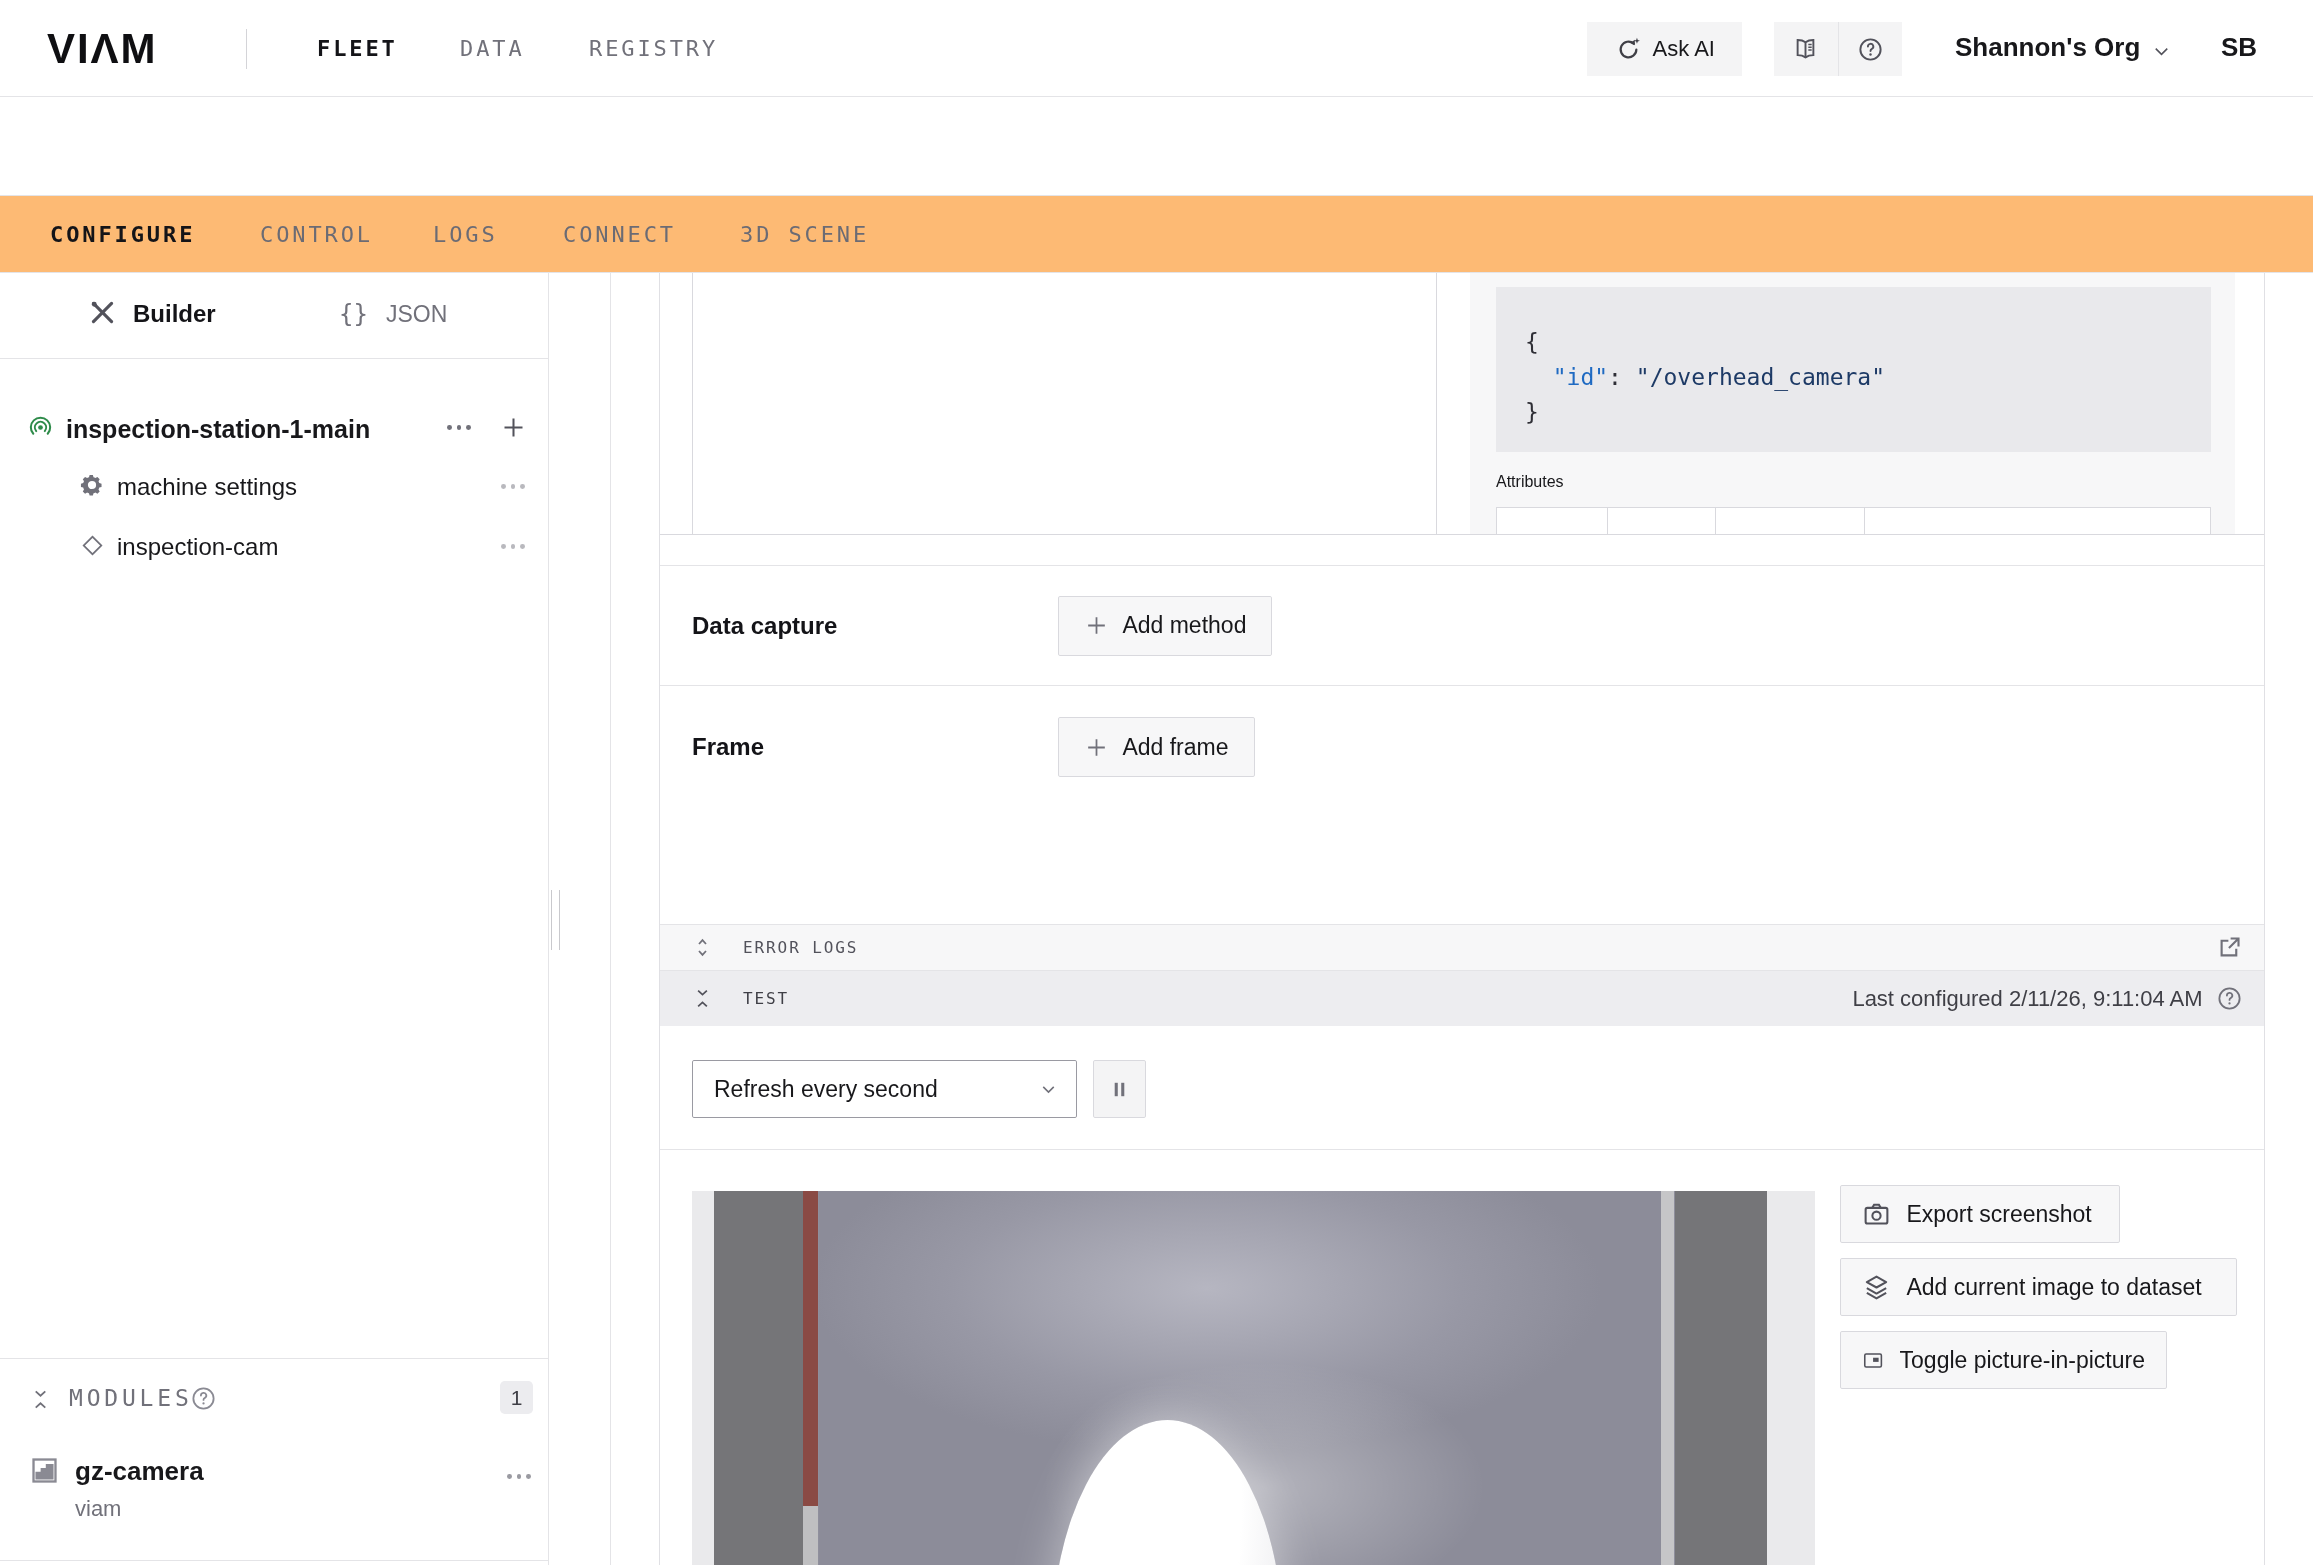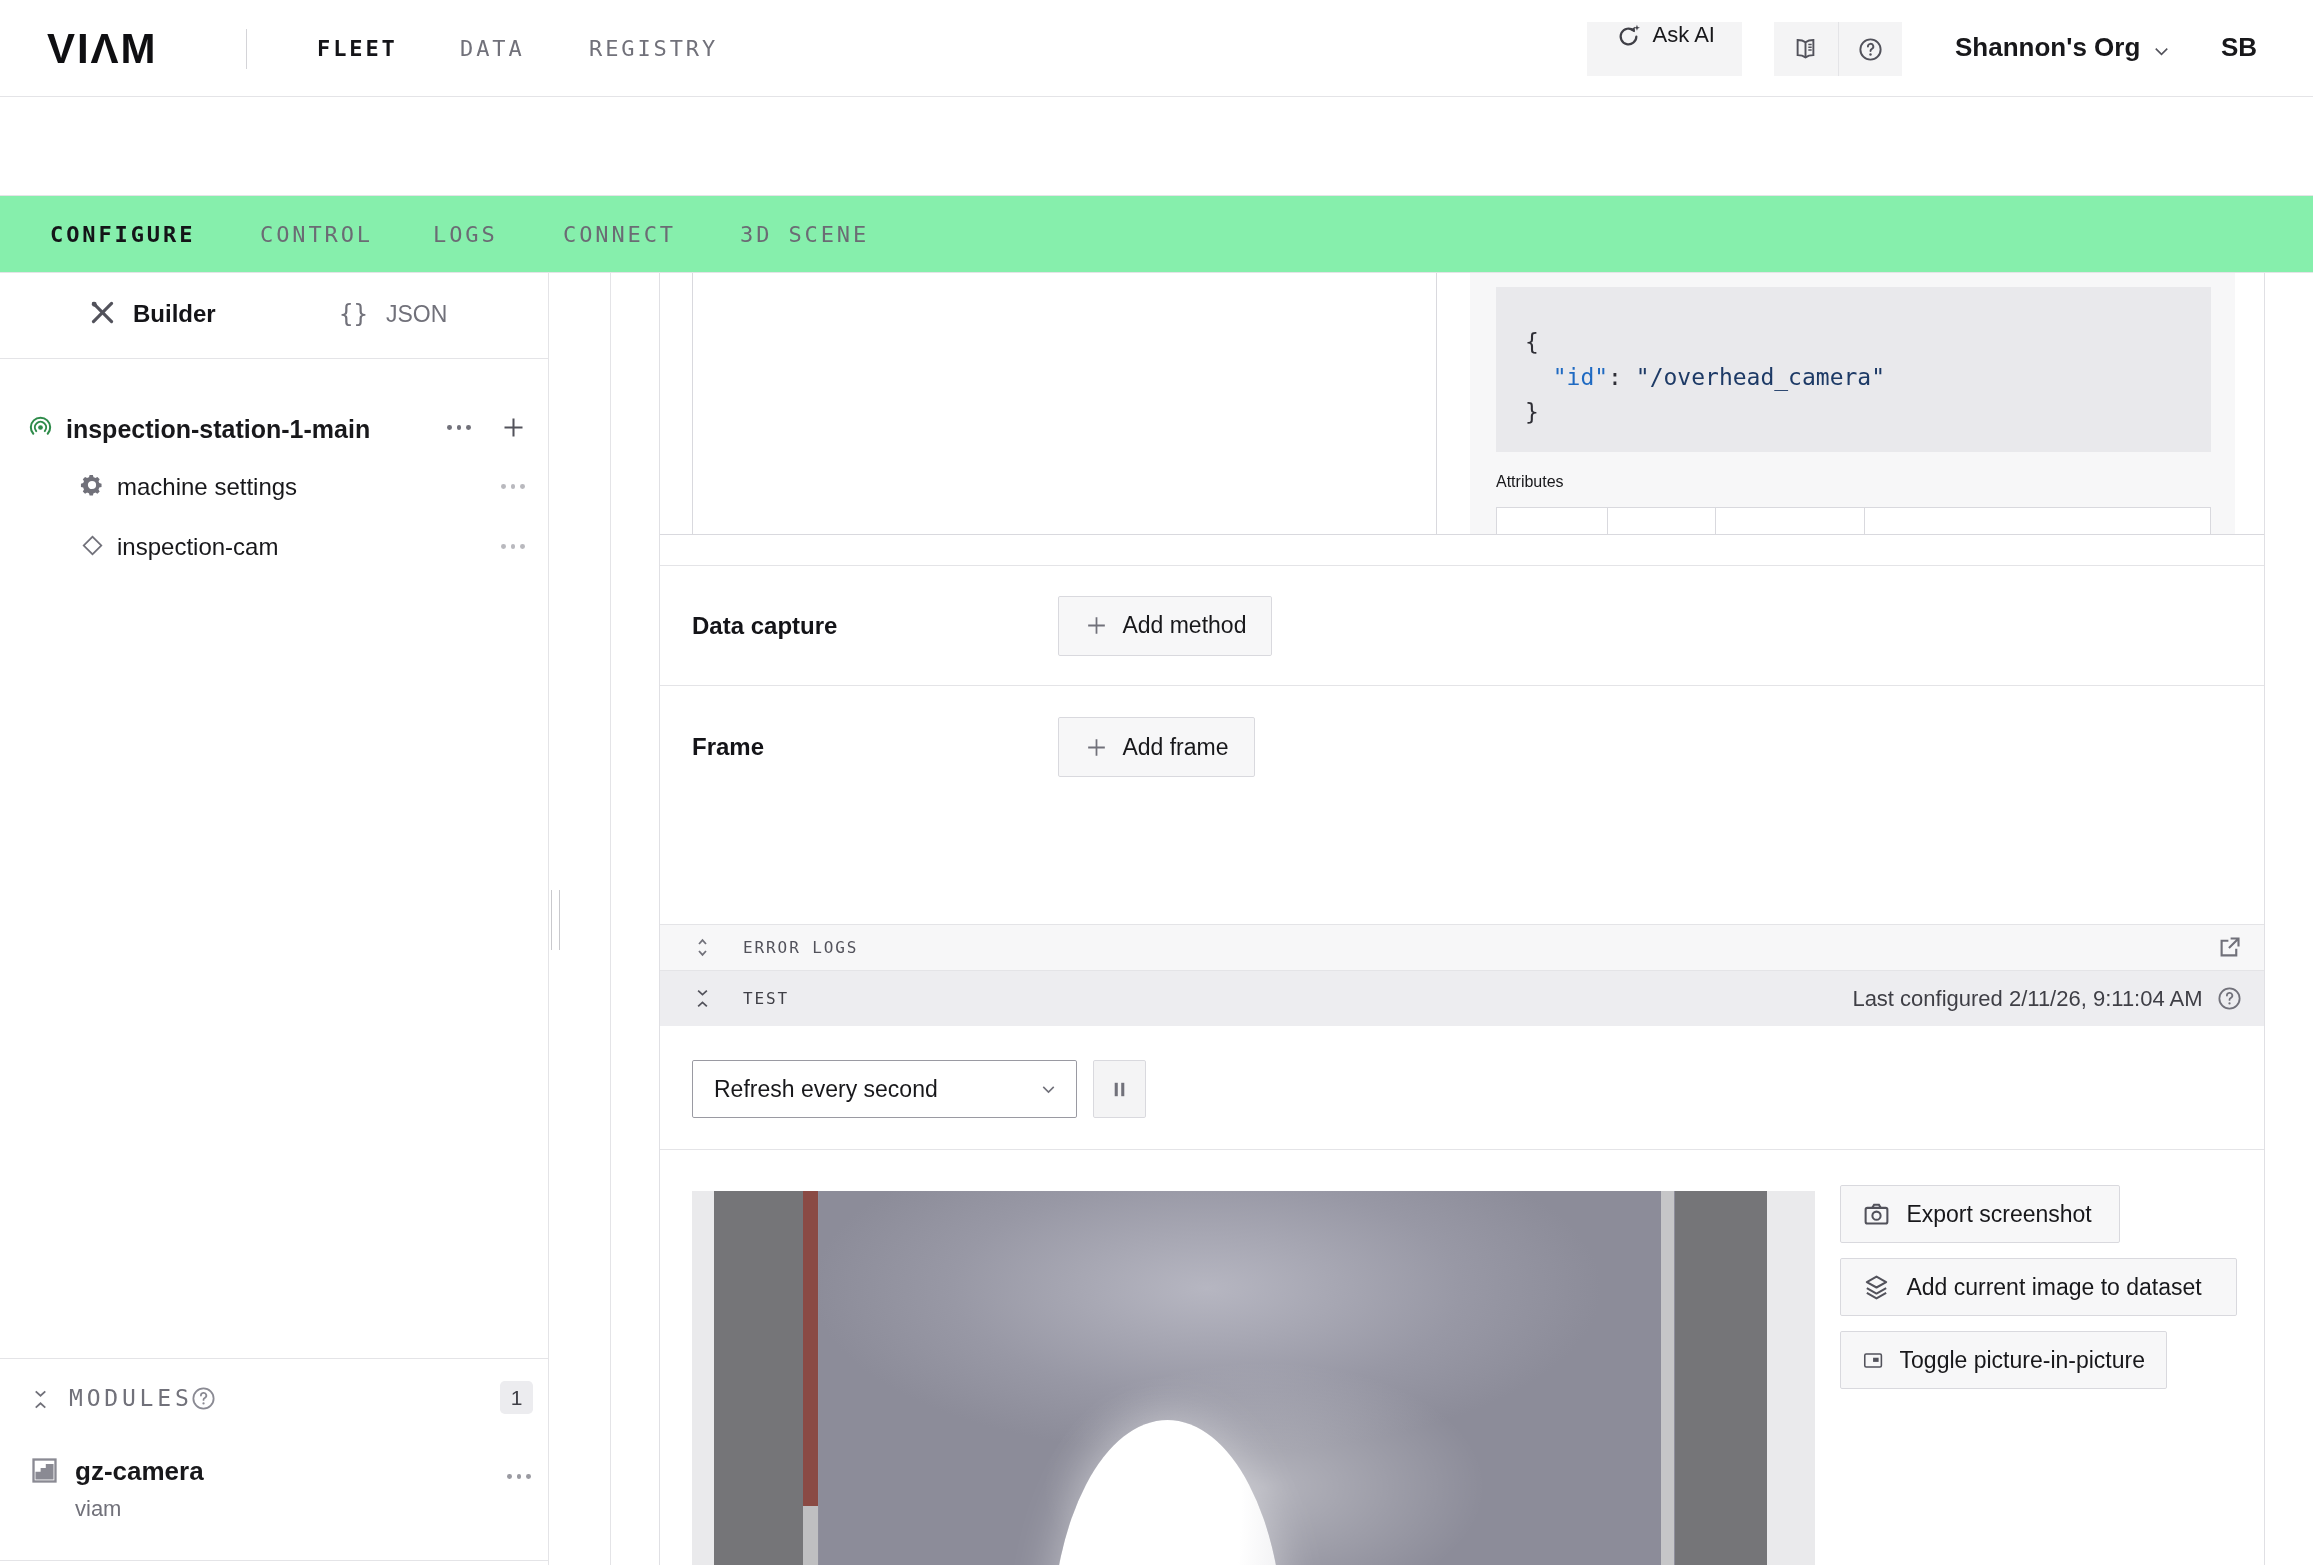--- a/index.html
+++ b/index.html
@@ -13,21 +13,21 @@
   
   .topnav { position:absolute; left:0; top:0; width:2313px; height:97px; background:#fff;
     border-bottom:1px solid #e4e4e7; }
   .brand { position:absolute; left:47px; top:25px; font-size:42px; font-weight:900;
     letter-spacing:1.9px; color:#0f0f12; }
   .nav-div { position:absolute; left:246px; top:29px; width:1px; height:40px; background:#d4d4d8; }
   .navitem { position:absolute; top:36px; font-family:"DejaVu Sans Mono", monospace;
     font-size:22px; letter-spacing:2.9px; color:#71717a; cursor:pointer; }
   .navitem.active { color:#141418; font-weight:700; }
   .askai { position:absolute; left:1587px; top:22px; width:155px; height:54px; background:#f4f4f5;
-    display:flex; align-items:flex-start; justify-content:center; gap:9.6px; cursor:pointer; }
+    display:flex; align-items:center; justify-content:center; gap:9.6px; cursor:pointer; }
   .askai span { font-size:22px; color:#18181b; }
   .docsgroup { position:absolute; left:1774px; top:22px; width:128px; height:54px; background:#f4f4f5;
     display:flex; }
   .docsgroup .cell { flex:1; display:flex; align-items:center; justify-content:center; cursor:pointer; }
   .docsgroup .cell + .cell { border-left:1px solid #e4e4e7; }
   .orgname { position:absolute; left:1955px; top:32px; font-size:26px; font-weight:700; cursor:pointer; }
   .org-chev { position:absolute; left:2150px; top:40px; }
   .avatar { position:absolute; left:2221px; top:32px; font-size:26px; font-weight:700; cursor:pointer; }
 
   
@@ -39,21 +39,21 @@
     background:#e4f6e7; border:1px solid #b7ddbd; display:flex; align-items:center; gap:11.5px;
     padding:0 17.3px; cursor:pointer; }
   .livebadge .lbl { font-size:24px; color:#2b7f43; }
   .savebtn { position:absolute; left:1893px; top:118px; width:154px; height:57px; background:#fafafa;
     border:1px solid #e4e4e7; display:flex; align-items:center; justify-content:center; gap:11.5px; cursor:pointer; }
   .savebtn .s { font-size:25px; color:#18181b; }
   .savebtn .k { font-size:24px; color:#a1a1aa; }
   .iconbtn { position:absolute; top:129px; cursor:pointer; }
 
   
-  .tabsbar { position:absolute; left:0; top:195px; width:2313px; height:78px; background:#86efac;
+  .tabsbar { position:absolute; left:0; top:195px; width:2313px; height:78px; background:#fdba74;
     border-top:1px solid #e4e4e7; border-bottom:1px solid #e4e4e7; }
   .tab { position:absolute; top:26px; font-family:"DejaVu Sans Mono", monospace; font-size:22px;
     letter-spacing:2.9px; color:#6b6b74; cursor:pointer; }
   .tab.active { color:#141418; font-weight:700; }
 
   
   .sidebar { position:absolute; left:0; top:273px; width:549px; height:1293px; background:#fff;
     border-right:1px solid #e4e4e7; }
   .builder-row { position:absolute; left:0; top:0; width:100%; height:86px; border-bottom:1px solid #e4e4e7; }
   .builder-lbl { position:absolute; left:133px; top:27px; font-size:24px; font-weight:700; color:#141418; cursor:pointer; }

